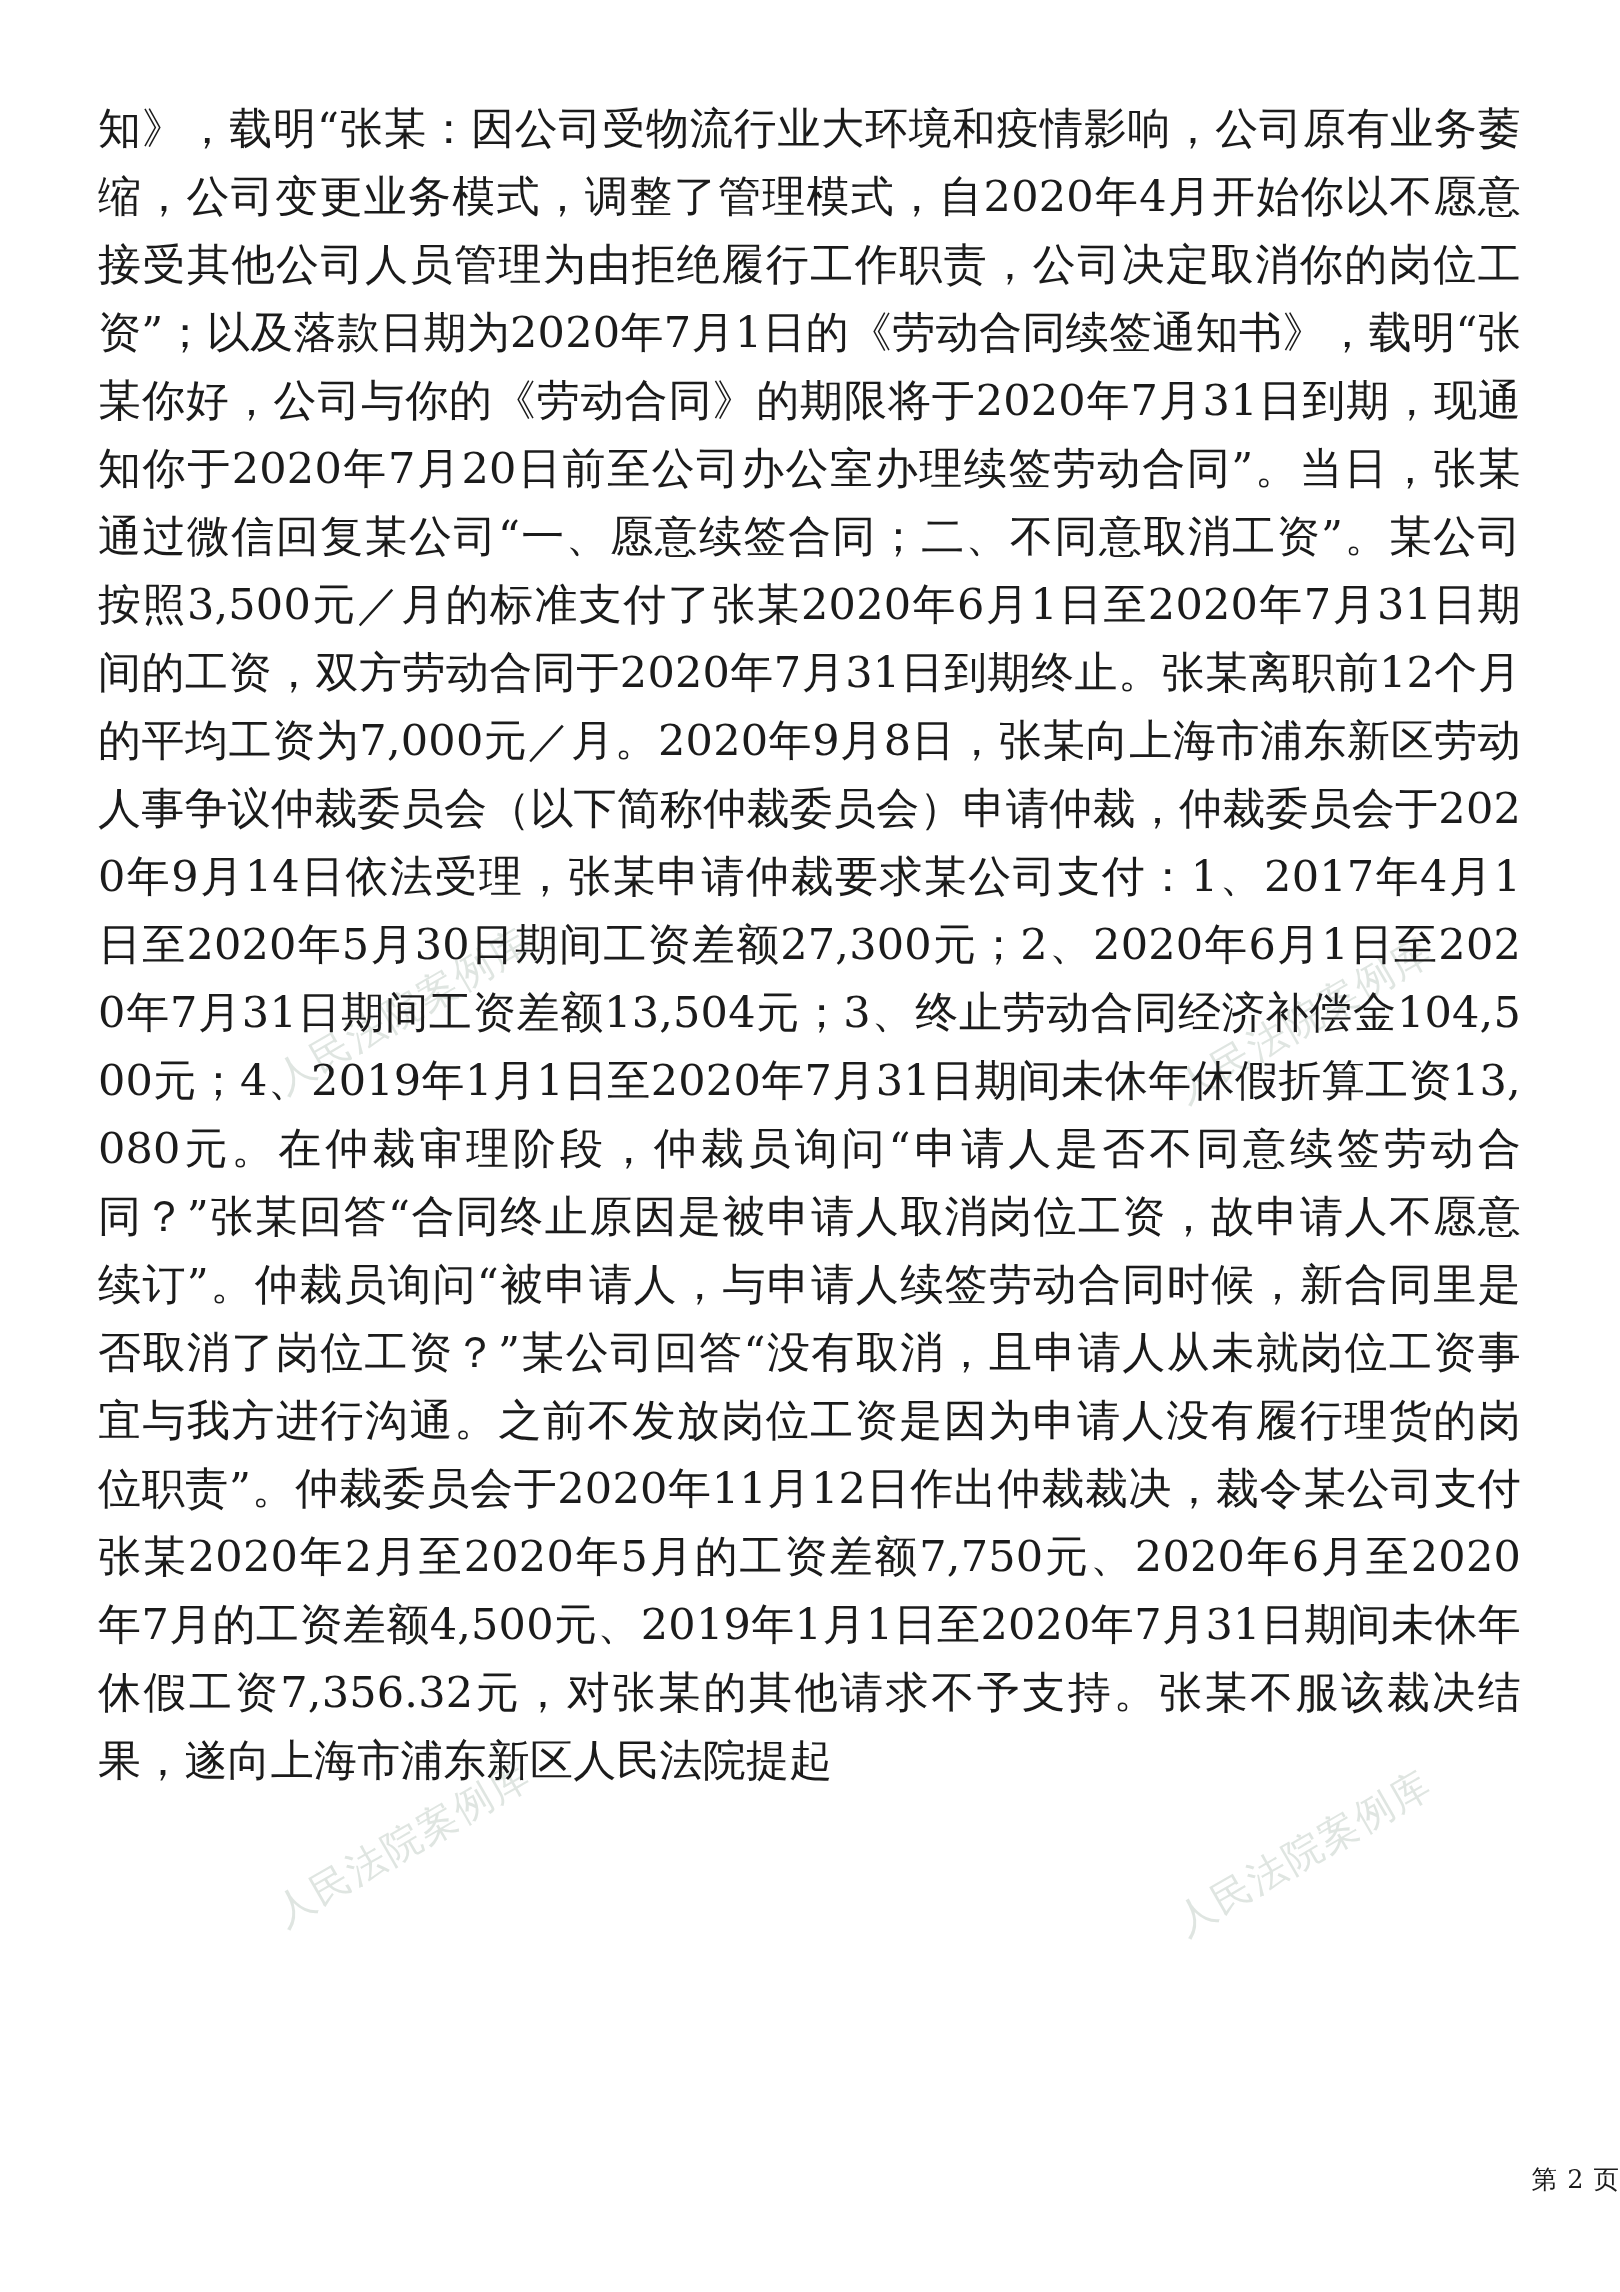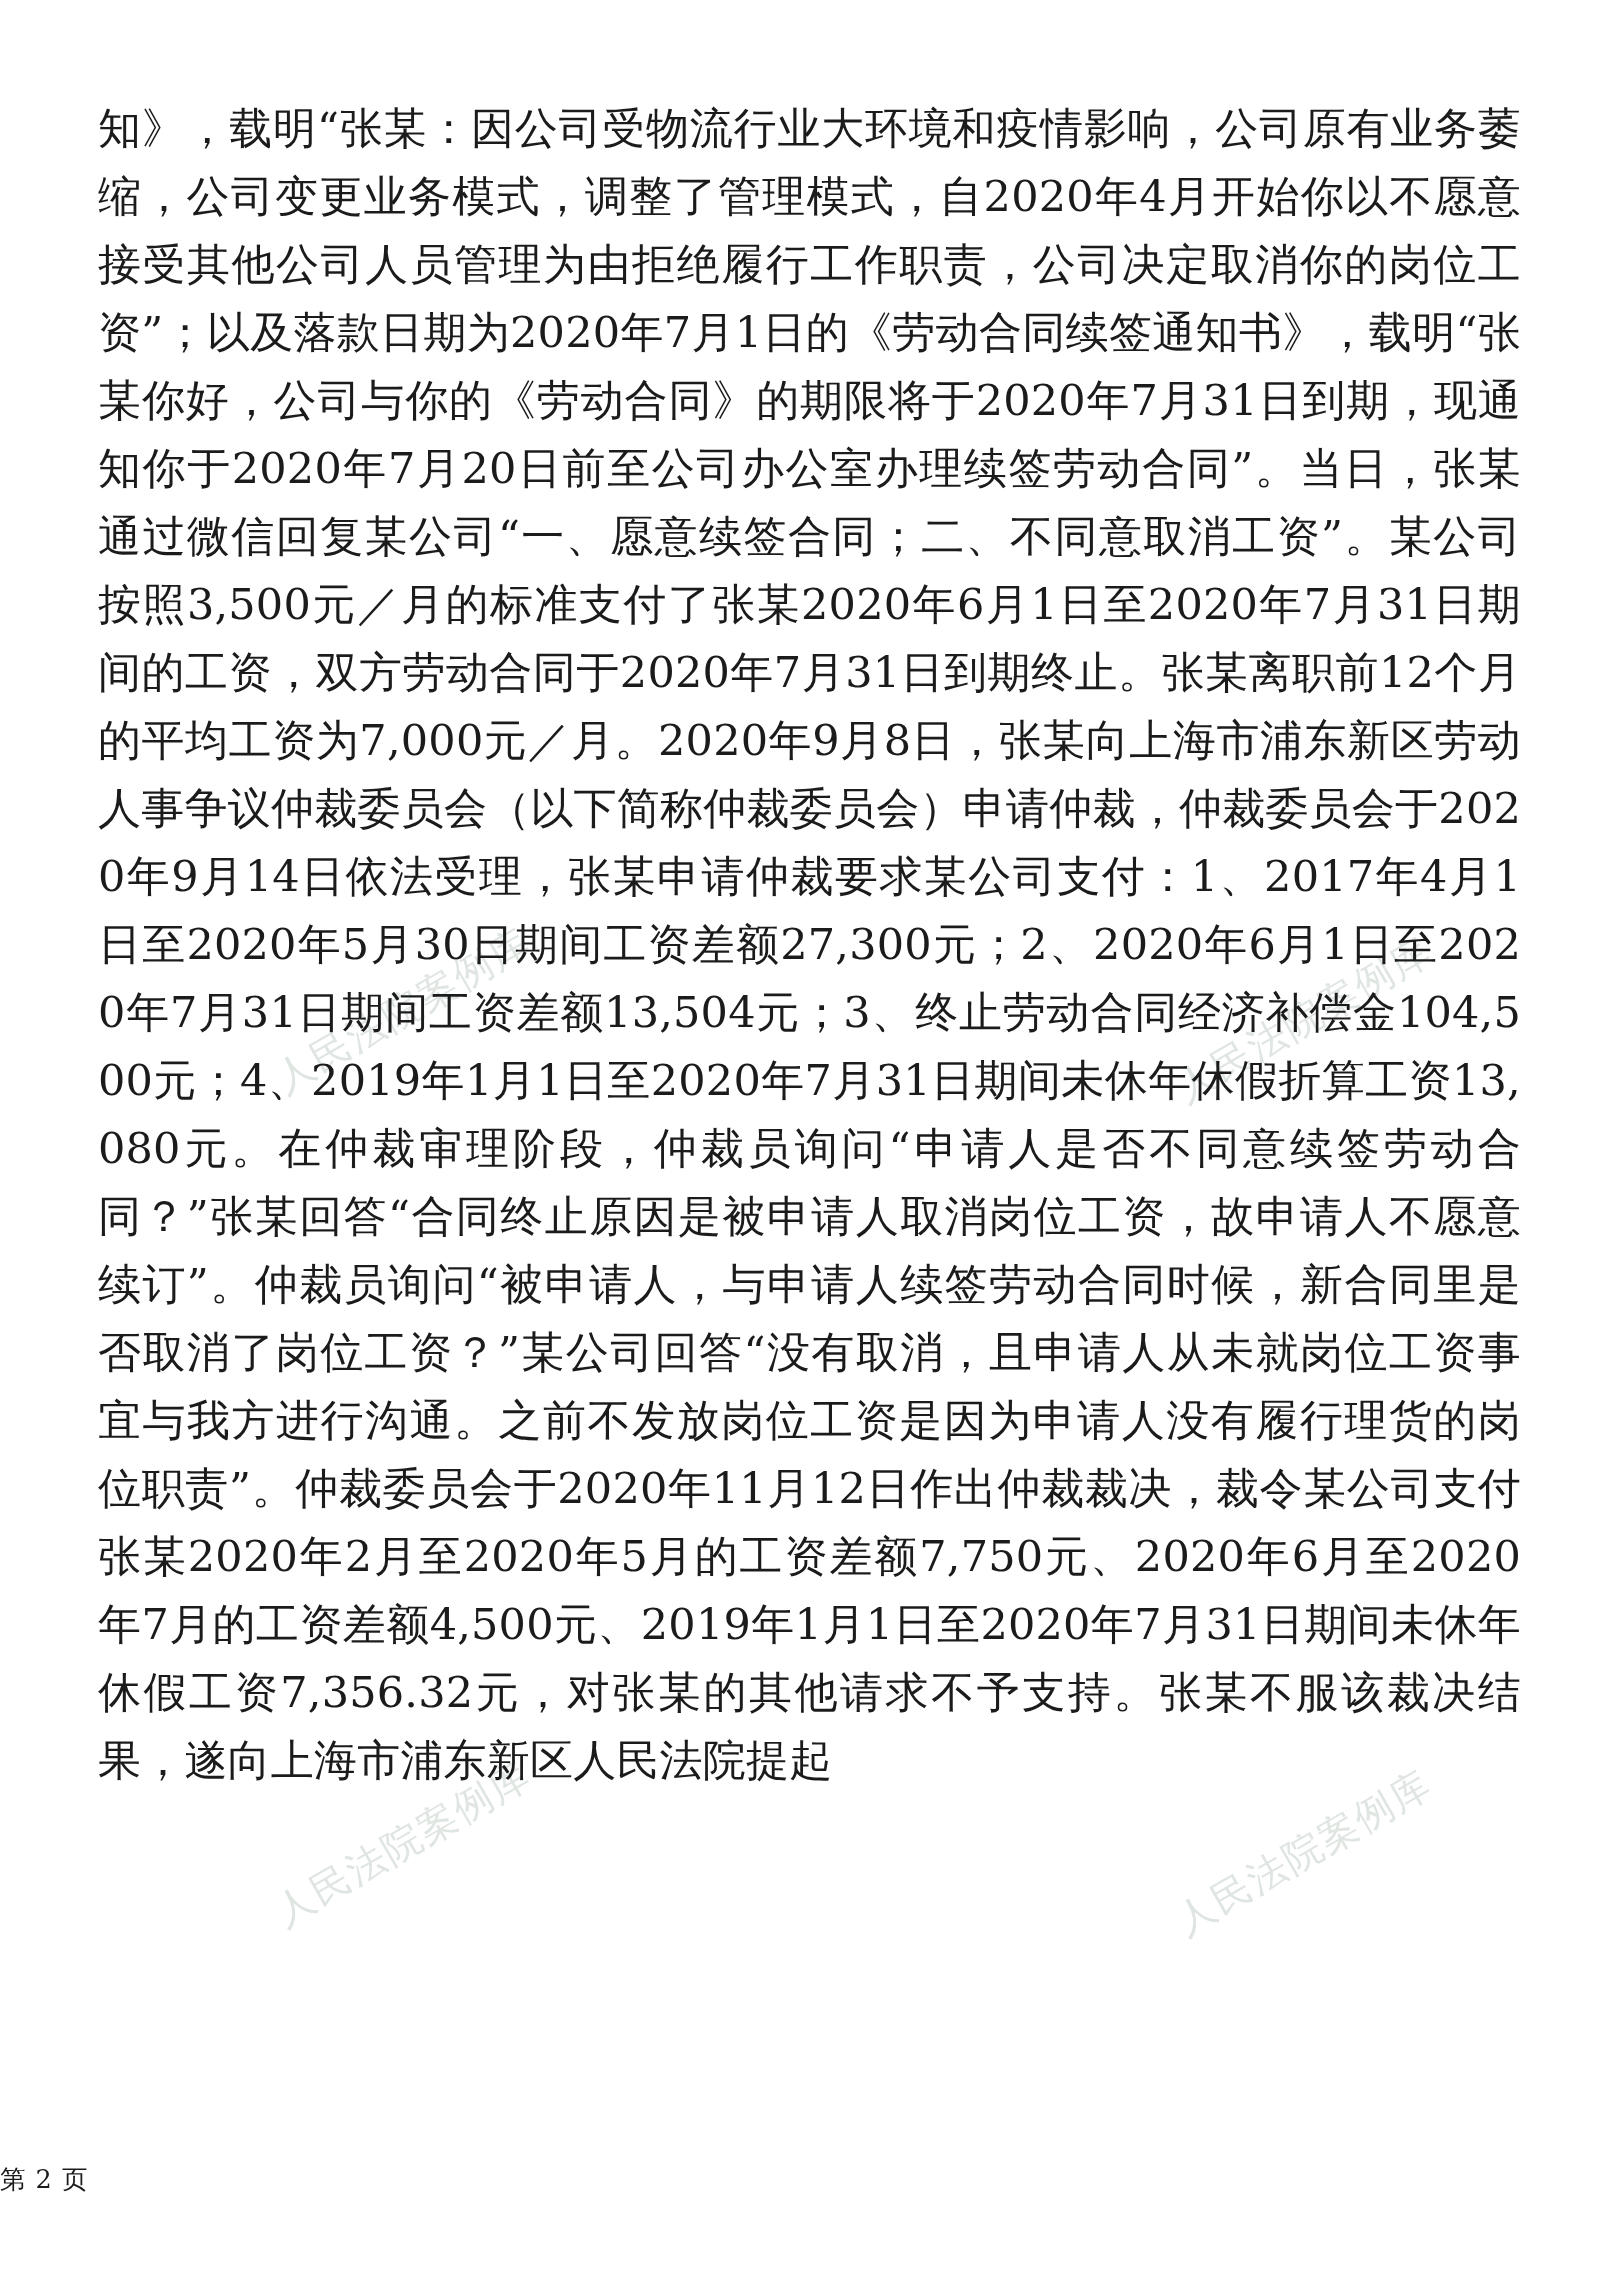--- a/index.html
+++ b/index.html
@@ -37,21 +37,21 @@
     letter-spacing: 0.2px;
     white-space: pre-wrap;
     word-break: break-all;
   }
 
   .footer {
     position: absolute;
     left: 0;
     top: 2162px;
     width: 1620px;
-    text-align: left;
+    text-align: right;
     font-size: 25.5px;
     color: #1b1b1b;
     letter-spacing: 1px;
   }
 
   
   .watermark {
     position: absolute;
     color: rgba(150, 170, 155, 0.30);
     font-size: 39px;

